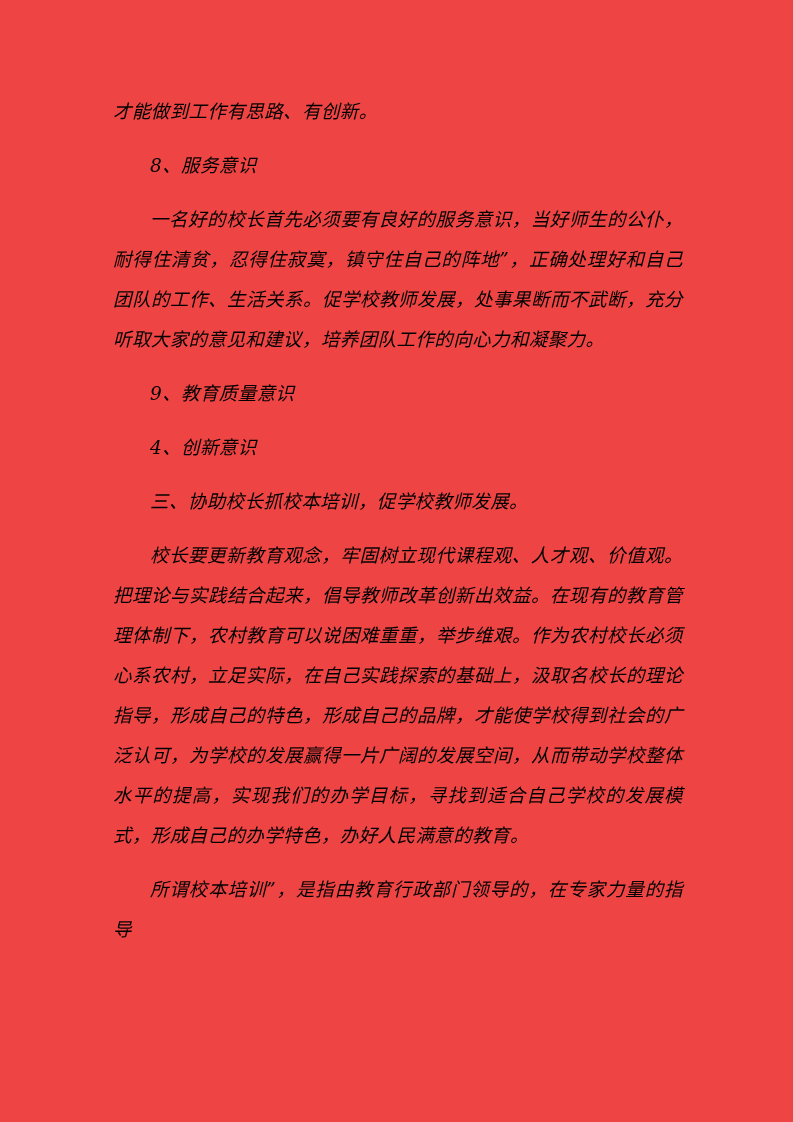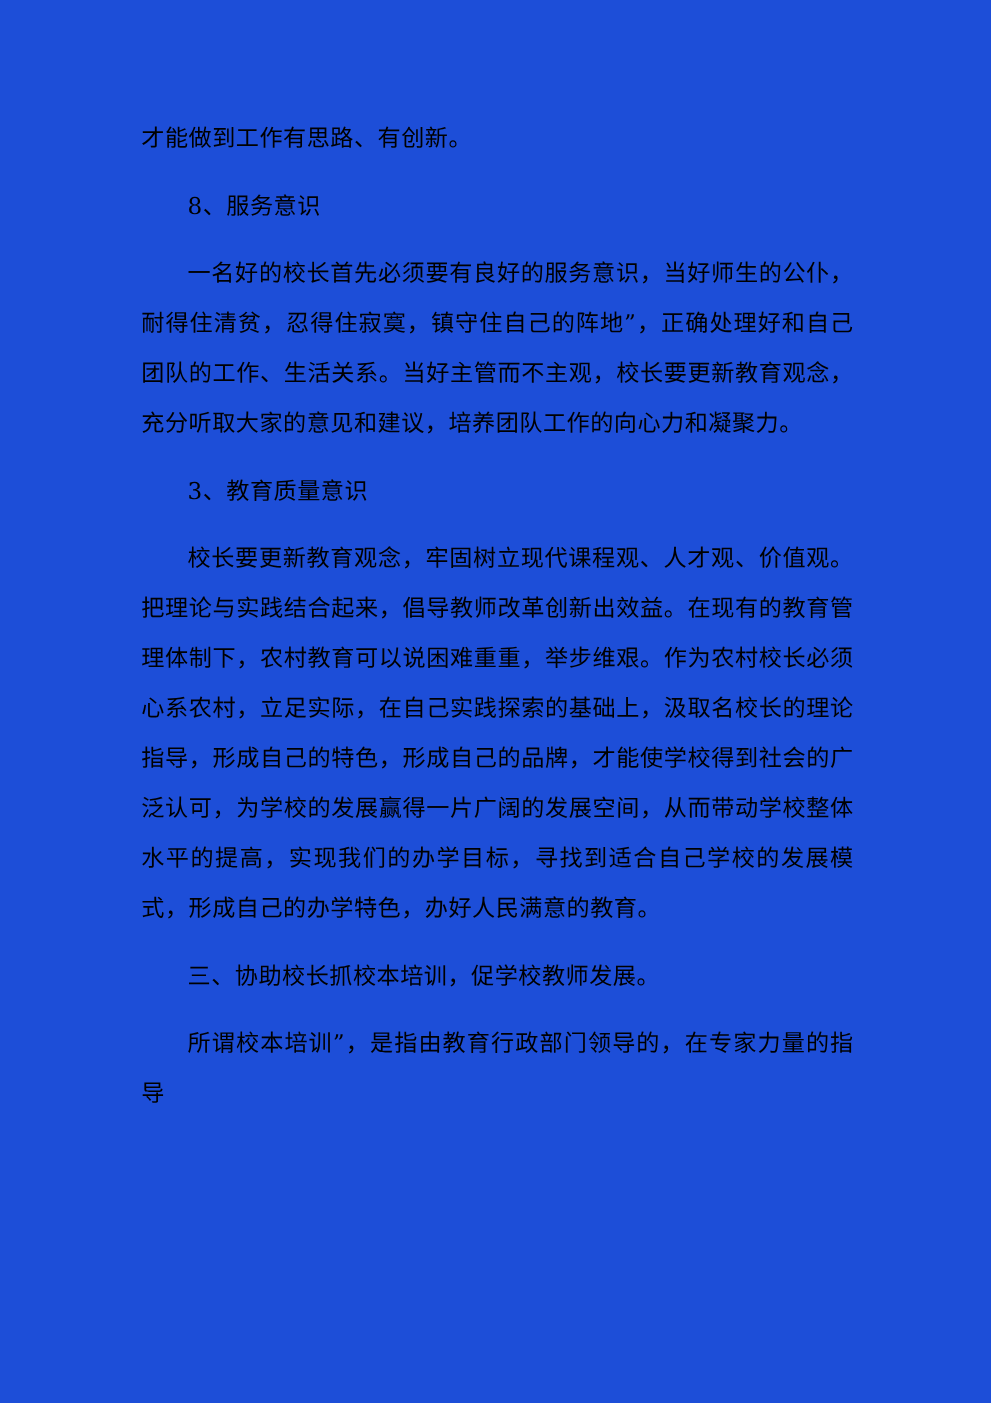--- a/index.html
+++ b/index.html
@@ -12,21 +12,22 @@
     height: 1122px;
     font-family: "DejaVu Serif", "Liberation Serif", serif;
     color: #000000;
     overflow: hidden;
   }
   .page {
     position: relative;
     width: 793px;
     height: 1122px;
     box-sizing: border-box;
-    background: #1d4ed8;
+    background: #ef4444;
+    font-style: italic;
   }
   .content {
     position: absolute;
     left: 113px;
     top: 92px;
     width: 570px;
   }
   p {
     margin: 0 0 14px 0;
     font-size: 18.5px;
@@ -45,26 +46,27 @@
 </head>
 <body>
 
 <div class="page">
   <div class="content">
 
     <p class="noindent">才能做到工作有思路、有创新。</p>
 
     <p class="indent">8、服务意识</p>
 
-    <p class="indent">一名好的校长首先必须要有良好的服务意识，当好师生的公仆，耐得住清贫，忍得住寂寞，镇守住自己的阵地”，正确处理好和自己团队的工作、生活关系。当好主管而不主观，校长要更新教育观念，充分听取大家的意见和建议，培养团队工作的向心力和凝聚力。</p>
+    <p class="indent">一名好的校长首先必须要有良好的服务意识，当好师生的公仆，耐得住清贫，忍得住寂寞，镇守住自己的阵地”，正确处理好和自己团队的工作、生活关系。促学校教师发展，处事果断而不武断，充分听取大家的意见和建议，培养团队工作的向心力和凝聚力。</p>
 
-    <p class="indent">3、教育质量意识</p>
+    <p class="indent">9、教育质量意识</p>
 
 
+    <p class="indent">4、创新意识</p>
+
+    <p class="indent">三、协助校长抓校本培训，促学校教师发展。</p>
 
     <p class="indent">校长要更新教育观念，牢固树立现代课程观、人才观、价值观。把理论与实践结合起来，倡导教师改革创新出效益。在现有的教育管理体制下，农村教育可以说困难重重，举步维艰。作为农村校长必须心系农村，立足实际，在自己实践探索的基础上，汲取名校长的理论指导，形成自己的特色，形成自己的品牌，才能使学校得到社会的广泛认可，为学校的发展赢得一片广阔的发展空间，从而带动学校整体水平的提高，实现我们的办学目标，寻找到适合自己学校的发展模式，形成自己的办学特色，办好人民满意的教育。</p>
-
-    <p class="indent">三、协助校长抓校本培训，促学校教师发展。</p>
 
     <p class="indent">所谓校本培训”，是指由教育行政部门领导的，在专家力量的指导</p>
 
   </div>
 </div>
 
 </body></html>

